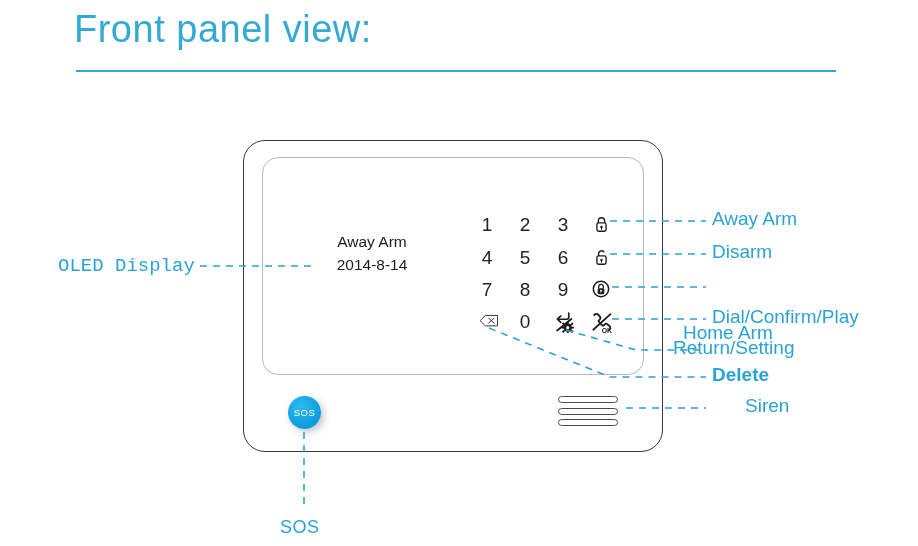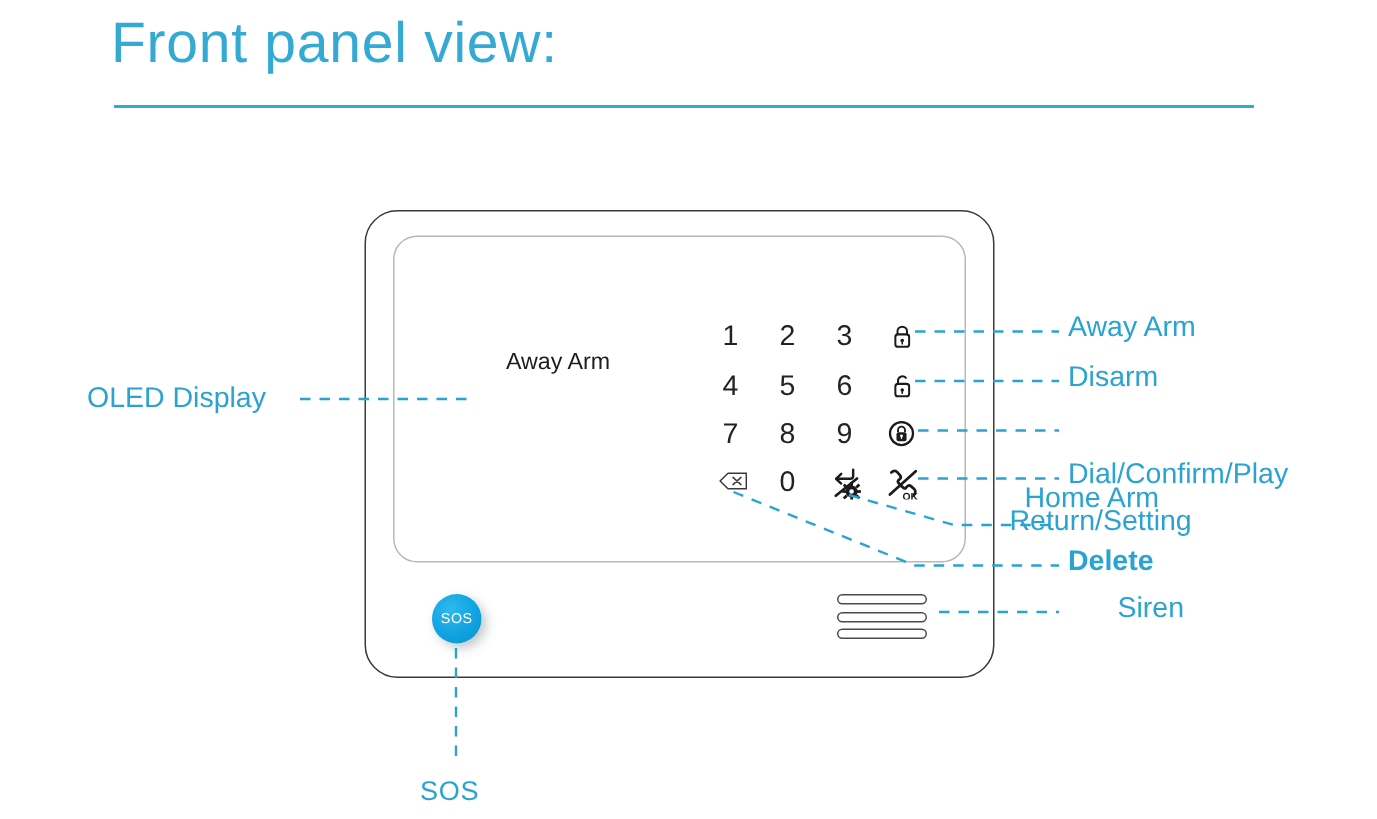--- a/index.html
+++ b/index.html
@@ -154,20 +154,21 @@
     white-space: nowrap;
     font-family: "Liberation Sans", sans-serif;
   }
   .callout-left {
     position: absolute;
     left: 58px;
     top: 255px;
     color: #2BA3D2;
     font-size: 19px;
     white-space: nowrap;
+    font-family: Liberation Mono, monospace;
   }
   .callout-sos {
     position: absolute;
     left: 280px;
     top: 517px;
     color: #2BA3D2;
     font-size: 18px;
     letter-spacing: 0.5px;
     white-space: nowrap;
   }
@@ -188,20 +189,21 @@
 <div id="stage">
 
   <div class="page-title">Front panel view:</div>
   <div class="title-rule"></div>
 
   <div class="device-outer"></div>
   <div class="device-inner"></div>
 
   <div class="oled">
     <div>Away Arm</div>
+    <div>2014-8-14</div>
   </div>
 
   <div class="keypad" id="keypad">
       <div class="key-digit">1</div>
       <div class="key-digit">2</div>
       <div class="key-digit">3</div>
       <div class="key-icon">
         <span>
           <svg xmlns="http://www.w3.org/2000/svg" viewBox="0 0 24 24" width="19" height="19">
             <path d="M8 10V7.5a4 4 0 0 1 8 0V10" fill="none" stroke="#1b1b1b" stroke-width="1.7"></path>

